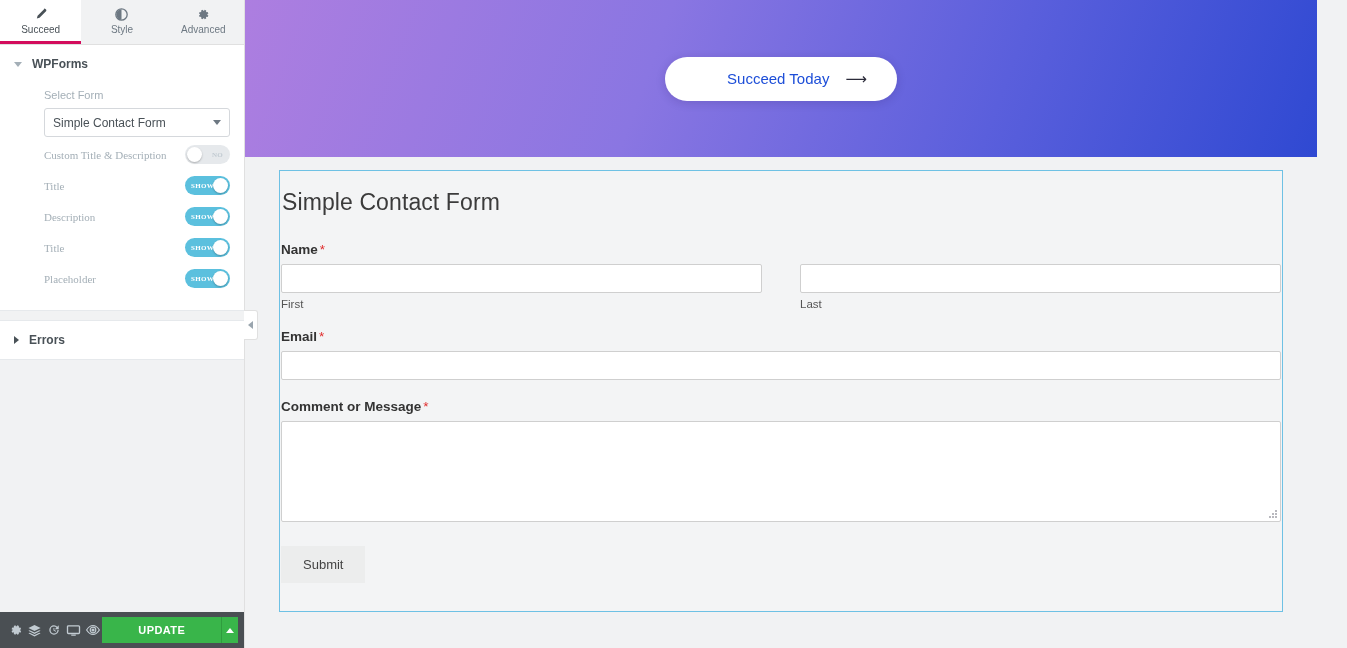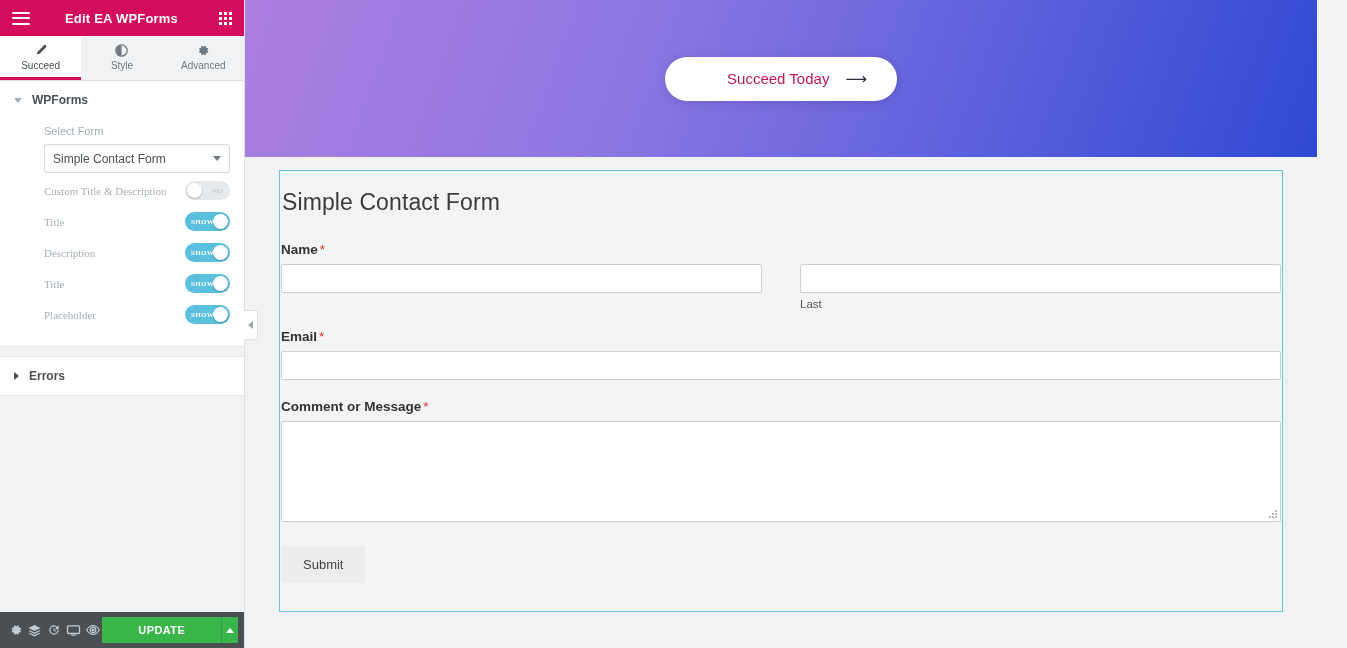--- a/index.html
+++ b/index.html
@@ -142,21 +142,21 @@
     width: 1072px; height: 157px;
     background: linear-gradient(110deg, #ad7ee0 0%, #8a76e2 38%, #5a5fdc 70%, #2f49d2 100%);
     display: flex; align-items: center; justify-content: center;
     position: relative;
   }
   .cta {
     background: #fff; border-radius: 26px; padding: 0 30px; height: 44px;
     display: flex; align-items: center; gap: 16px;
     box-shadow: 0 2px 10px rgba(40,20,90,.18); cursor: pointer;
   }
-  .cta-label { font-size: 15px; color: #be185d; margin-left: 32px; }
+  .cta-label { font-size: 15px; color: #1d4ed8; margin-left: 32px; }
   .cta-arrow { font-size: 15px; color: #2b2b3a; line-height: 1; }
 
   .form-wrap {
     position: absolute; left: 34px; top: 170px;
     width: 1004px; background: #f3f4f5;
     border: 1px solid #6ec1e4; padding: 14px 0 0 0;
   }
   .form-title {
     font-size: 23px; color: #3b3b3b; font-weight: normal;
     padding: 4px 0 0 1px; margin-left: 1px; letter-spacing: .1px;
@@ -188,39 +188,20 @@
   }
   .form-foot { height: 28px; }
 </style>
 </head>
 <body>
 
 <div class="app">
 
   <div class="panel">
 
-    <div class="panel-header">
-      <div class="hamburger">
-        <i></i>
-          <i></i>
-          <i></i>
-      </div>
-      <div class="panel-title">Edit EA WPForms</div>
-      <div class="grid-icon">
-        <span></span>
-          <span></span>
-          <span></span>
-        <span></span>
-          <span></span>
-          <span></span>
-        <span></span>
-          <span></span>
-          <span></span>
-      </div>
-    </div>
 
     <div class="tabs">
       <div class="tab active">
         <span class="tab-ico">
           <svg width="13" height="13" viewBox="0 0 16 16">
               <path d="M12.1 1.2a1.4 1.4 0 0 1 2 0l.7.7a1.4 1.4 0 0 1 0 2l-8 8-3.3.9.9-3.3 8-8z" fill="#495157"></path>
             </svg>
         </span>
         <span>Succeed</span>
       </div>
@@ -370,20 +351,21 @@
       <div class="form-body">
 
         
         <div class="field">
           <span class="f-label">
             <span>Name</span><span class="req">*</span>
           </span>
           <div class="name-row">
             <div class="name-col">
               <input class="input" type="text" placeholder="" style="">
+              <span class="sub-label">First</span>
             </div>
             <div class="name-col">
               <input class="input" type="text" placeholder="" style="">
               <span class="sub-label">Last</span>
             </div>
           </div>
         </div>
 
         
         <div class="field" style="margin-top:19px;">

